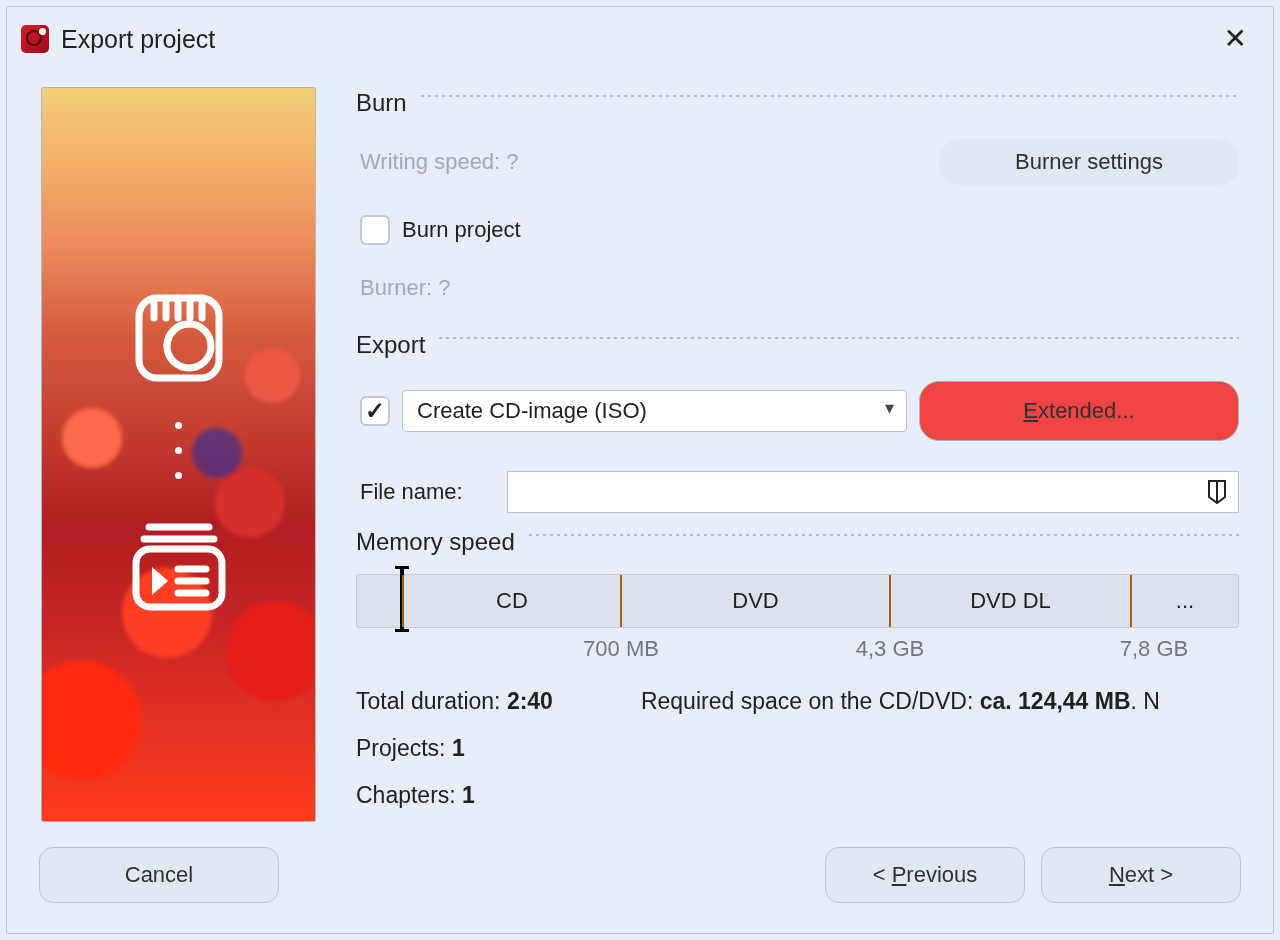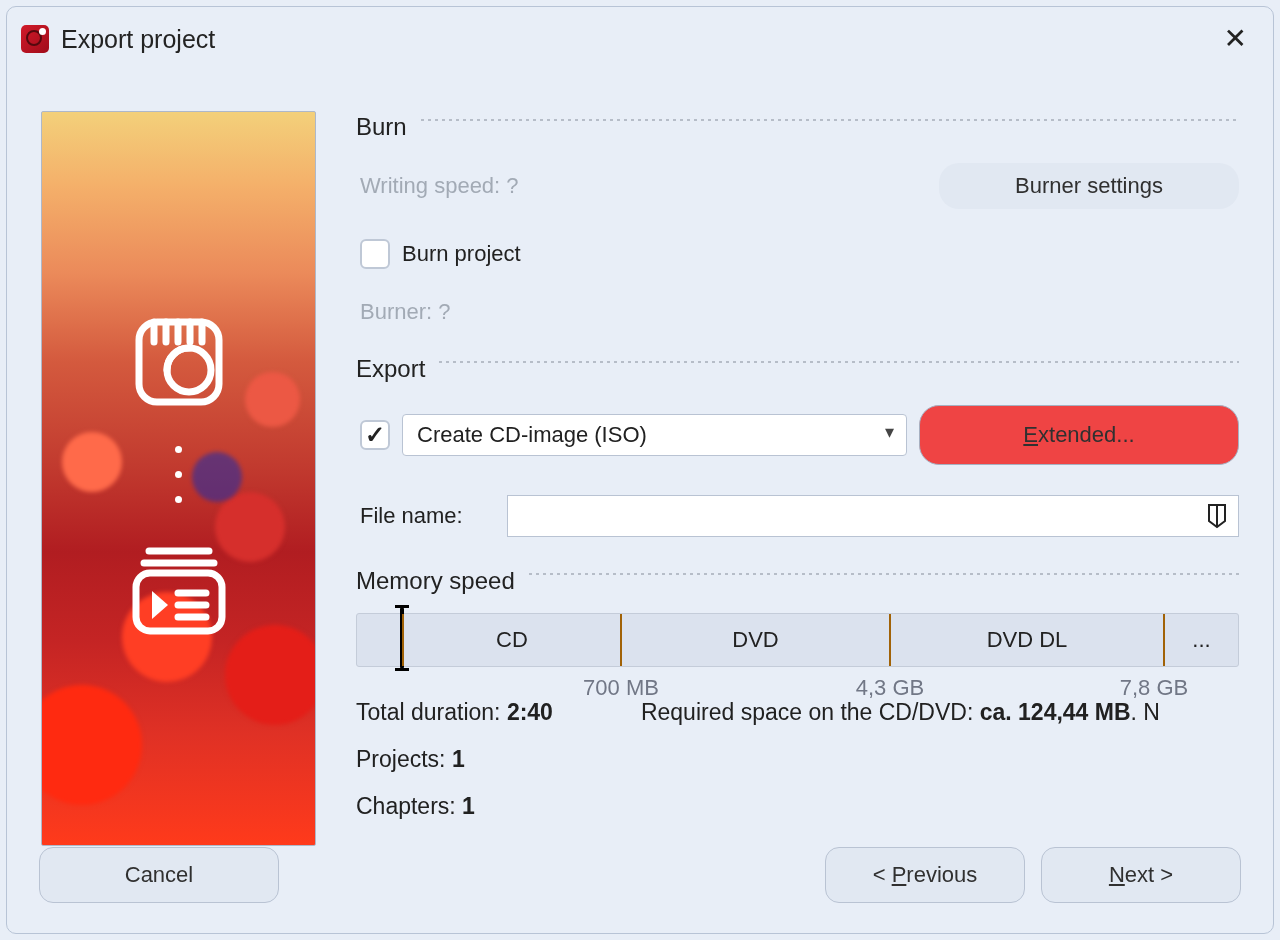--- a/index.html
+++ b/index.html
@@ -6,25 +6,24 @@
   html, body { width: 1280px; height: 940px; overflow: hidden; }
   body {
     font-family: "Segoe UI", Arial, sans-serif;
     background: #e8eef7;
     color: #212121;
     padding: 6px;
   }
   .window {
     width: 100%; height: 100%;
     border: 1px solid #b8c4d6;
-    border-radius: 10px;
+    border-radius: 2px;
     background: #e8eef7;
     display: flex;
     flex-direction: column;
-    gap: 24px;
   }
   .titlebar {
     display: flex;
     align-items: center;
     padding: 14px 18px 10px 14px;
     gap: 12px;
   }
   .app-icon {
     width: 28px; height: 28px; border-radius: 5px;
     background: linear-gradient(135deg, #d11a2a 0%, #a00c1a 100%);
@@ -135,21 +134,21 @@
   .memory-bar {
     display:flex; height:54px; border:1px solid #c4ccd9; border-radius:3px;
     background:#dbe2ee; overflow:hidden; margin-top:4px;
   }
   .seg { border-right:2px solid #a16207; display:flex; align-items:center; justify-content:center;
     font-size:22px; color:#222; position:relative; }
   .seg:last-child { border-right:none; }
   .seg.start { width:47px; }
   .seg.cd { width:218px; }
   .seg.dvd { width:269px; }
-  .seg.dvddl { width:274px; }
+  .seg.dvddl { width:241px; }
   .seg.dots { flex:1; }
   .marker {
     position:absolute; left:44px; top:-2px; bottom:-2px; width:4px;
     background:#000; border-radius:2px;
   }
   .marker::before, .marker::after {
     content:""; position:absolute; left:-5px; width:14px; height:3px; background:#000;
   }
   .marker::before { top:-2px; }
   .marker::after { bottom:-2px; }
@@ -240,21 +239,21 @@
       <div class="row" style="margin-left:4px;">
         <div class="checkbox checked"></div>
         <div class="select">
           <span>Create CD-image (ISO)</span>
         </div>
         <div class="btn btn-outlined" style="flex:1; max-width:320px;">
           <span><span class="und">E</span>xtended...</span>
         </div>
       </div>
 
-      <div class="row" style="margin-left:4px; gap:44px; margin-bottom:30px;">
+      <div class="row" style="margin-left:4px; gap:44px; margin-bottom:15px;">
         <span>File name:</span>
         <div class="input-wrap">
           <input class="text-input" style="width: 100%;" value="">
           <span class="folder-icon">
             <svg width="28" height="28" viewBox="0 0 28 28" fill="none" stroke="#222" stroke-width="2">
               <path d="M6 4 H22 V20 L14 26 L6 20 Z"></path>
               <path d="M14 4 V26"></path>
             </svg>
           </span>
         </div>

